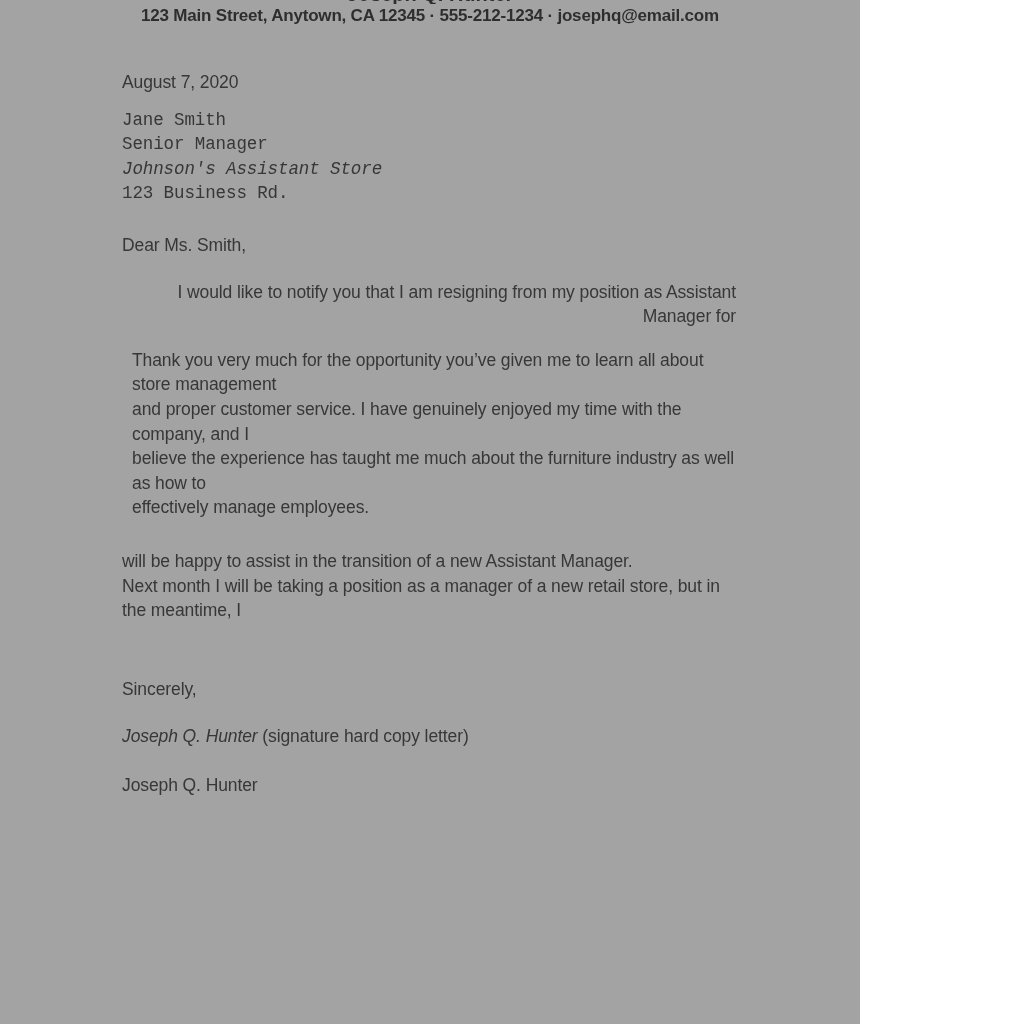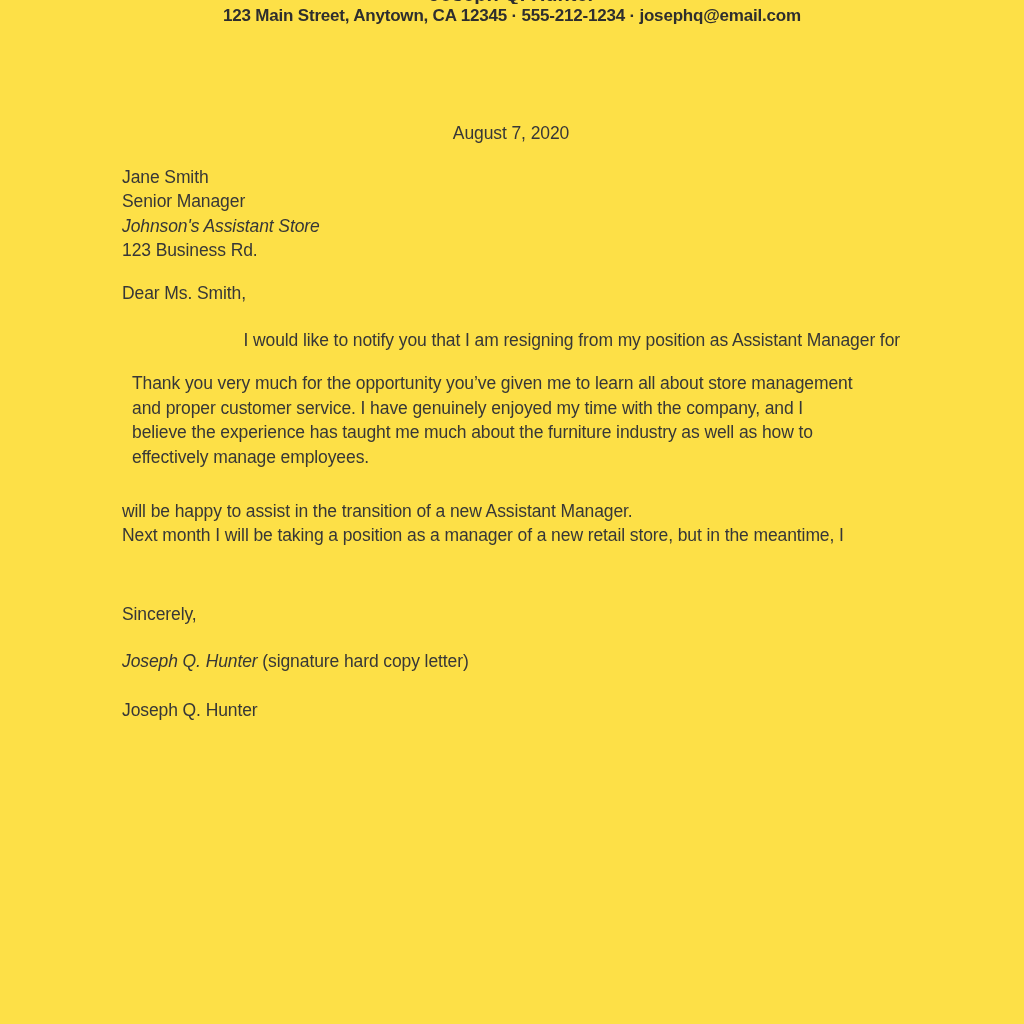--- a/index.html
+++ b/index.html
@@ -3,21 +3,21 @@
 <meta charset="utf-8">
 <style>
   * { margin: 0; padding: 0; box-sizing: border-box; }
   html, body { width: 1024px; height: 1024px; }
   body {
     background: #ffffff;
     font-family: "Liberation Sans", sans-serif;
     color: #373737;
     overflow: hidden;
   }
-  .page { width: 1024px; height: 1024px; background: #fde047; position: relative; }
+  .page { width: 860px; height: 1024px; background: #a3a3a3; position: relative; }
 
   
   .letterhead { text-align: center; }
   .letterhead-name {
     height: 4px;
     overflow: hidden;
     font-weight: 700;
     font-size: 20px;
     color: #2e2e2e;
   }
@@ -28,23 +28,23 @@
     font-weight: 600;
     color: #2e2e2e;
     letter-spacing: -0.2px;
   }
 
   
   main { padding: 0 124px 0 122px; font-size: 17.5px; line-height: 24.6px; letter-spacing: -0.1px; }
   .line { display: block; }
   .italic { font-style: italic; }
 
-  .date       { margin-top: 95px; text-align: center; }
-  .recipient  { margin-top: 19px; }
-  .salutation { margin-top: 18px; }
+  .date       { margin-top: 44px; }
+  .recipient  { margin-top: 13px; font-family: Liberation Mono, monospace; }
+  .salutation { margin-top: 27px; }
   .para-1     { margin-top: 22px; text-align: right; }
   .para-2     { margin-top: 19px; margin-left: 10px; }
   .para-3     { margin-top: 29px; }
   .signoff    { margin-top: 54px; }
   .signature  { margin-top: 23px; }
   .typed-name { margin-top: 24px; }
 </style>
 </head>
 <body>
 

